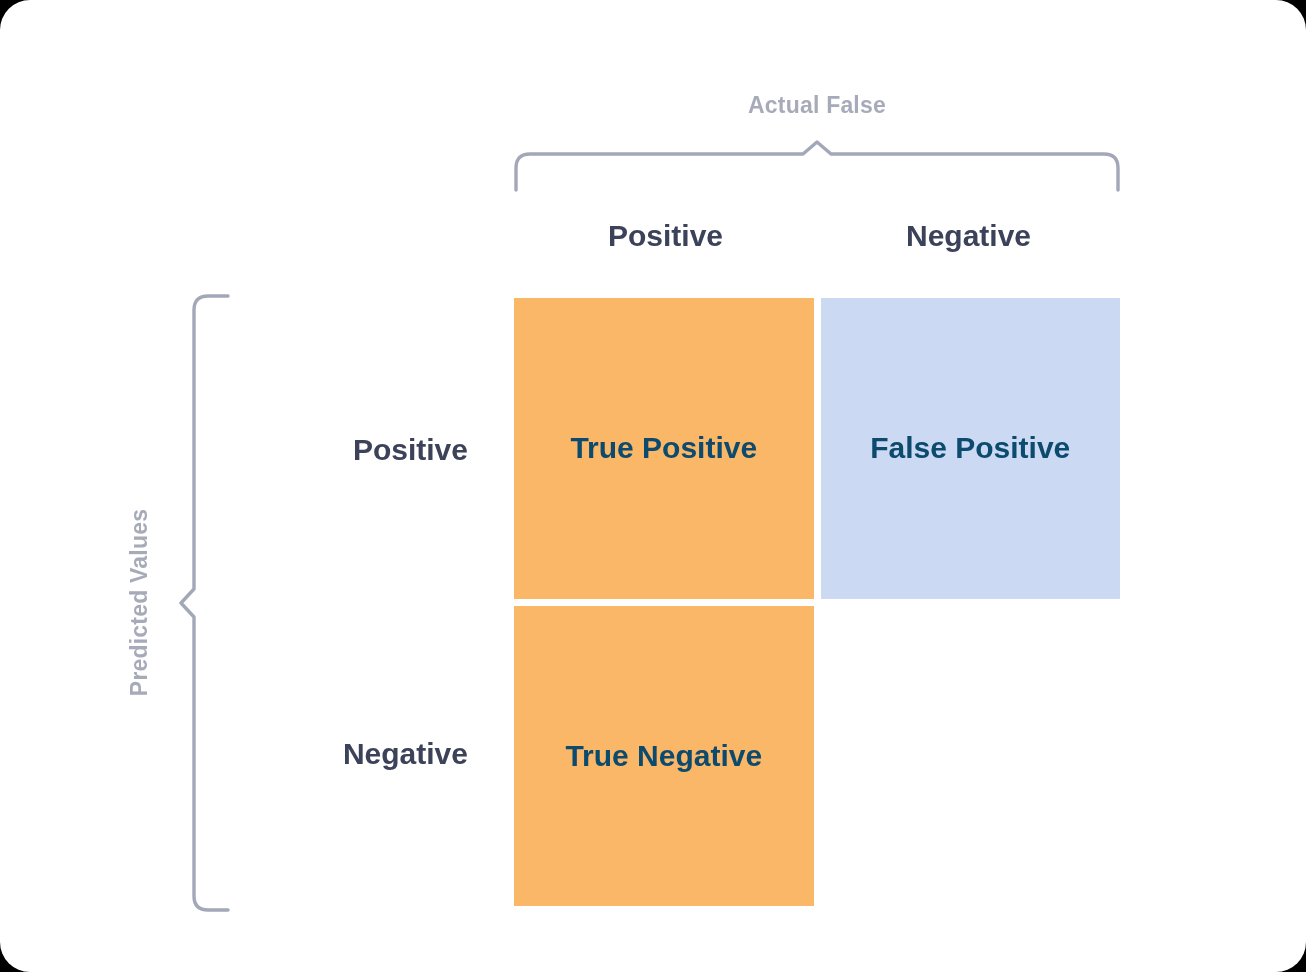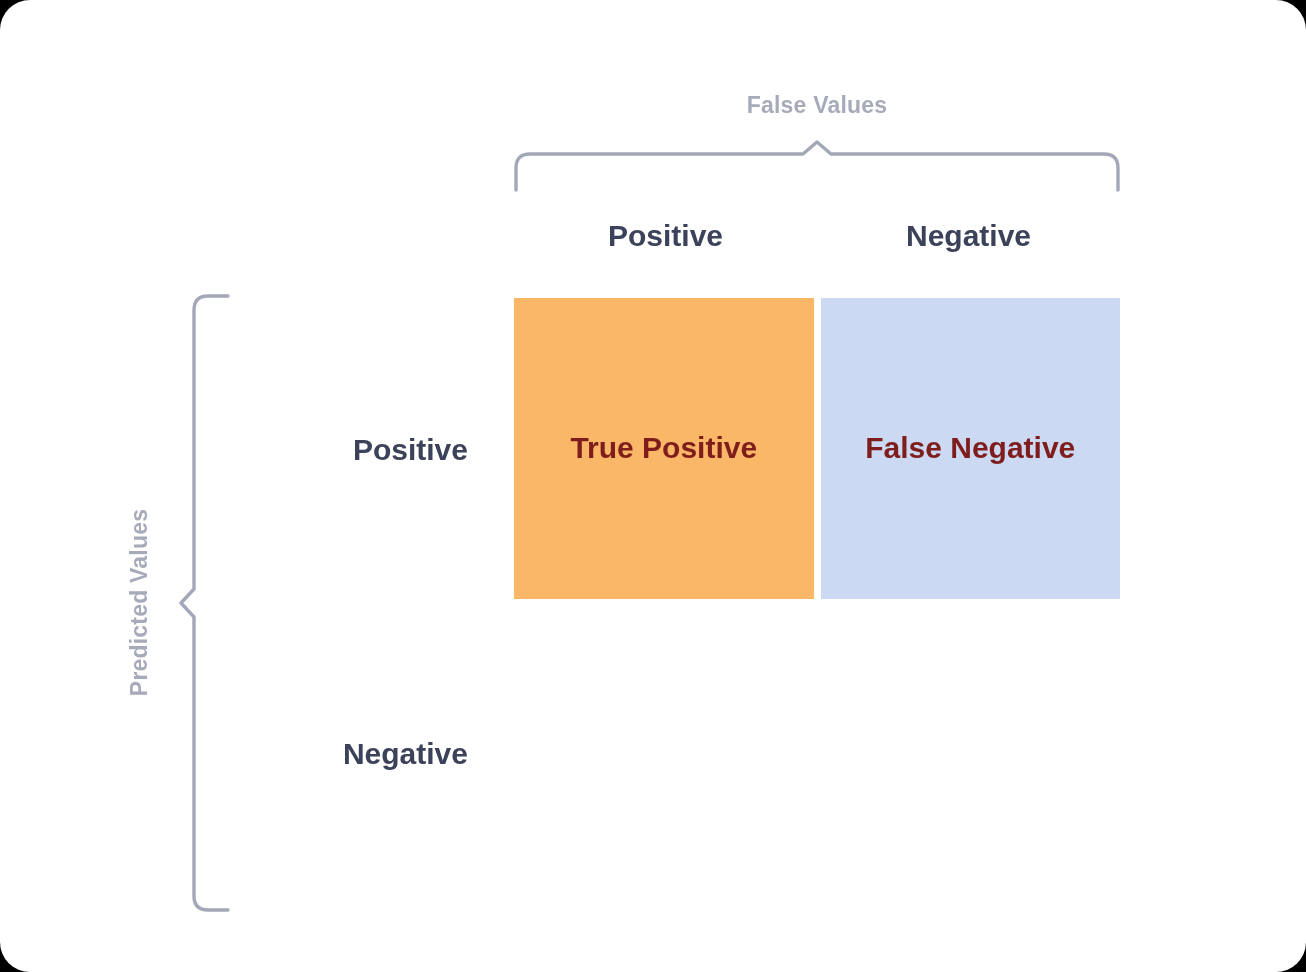--- a/index.html
+++ b/index.html
@@ -126,30 +126,30 @@
     grid-template-rows: 1fr 1fr;
     column-gap: 7px;
     row-gap: 7px;
   }
   .cell {
     display: flex;
     align-items: center;
     justify-content: center;
     font-size: 30px;
     font-weight: bold;
-    color: #7f1d1d;
+    color: #0c4a6e;
     white-space: nowrap;
   }
 </style>
 </head>
 <body style="background: rgb(0, 0, 0);">
 
 <div id="card" style="background: rgb(255, 255, 255);">
 
-  <div id="actual-title">False Values</div>
+  <div id="actual-title">Actual False</div>
 
   <svg id="top-brace" viewBox="0 0 622 52">
     <path d="M 10 50 L 10 28 Q 10 14 24 14 L 297 14 L 311 2 L 325 14 L 598 14 Q 612 14 612 28 L 612 50" fill="none" stroke="#a3a8b8" stroke-width="3.4" stroke-linecap="round" stroke-linejoin="round"></path>
   </svg>
 
   <div id="col-headers">
     <div class="col-header">Positive</div>
     <div class="col-header">Negative</div>
   </div>
 
@@ -161,16 +161,17 @@
     <path d="M 50 2 L 30 2 Q 16 2 16 16 L 16 295 L 3 309 L 16 323 L 16 602 Q 16 616 30 616 L 50 616" fill="none" stroke="#a3a8b8" stroke-width="3.4" stroke-linecap="round" stroke-linejoin="round"></path>
   </svg>
 
   <div id="row-headers">
     <div class="row-header">Positive</div>
     <div class="row-header">Negative</div>
   </div>
 
   <div id="matrix">
     <div class="cell" style="background-color: rgb(249, 183, 103);">True Positive</div>
-    <div class="cell" style="background-color: rgb(203, 218, 242);">False Negative</div>
+    <div class="cell" style="background-color: rgb(203, 218, 242);">False Positive</div>
+    <div class="cell" style="background-color: rgb(249, 183, 103);">True Negative</div>
   </div>
 
 </div>
 
 </body></html>

